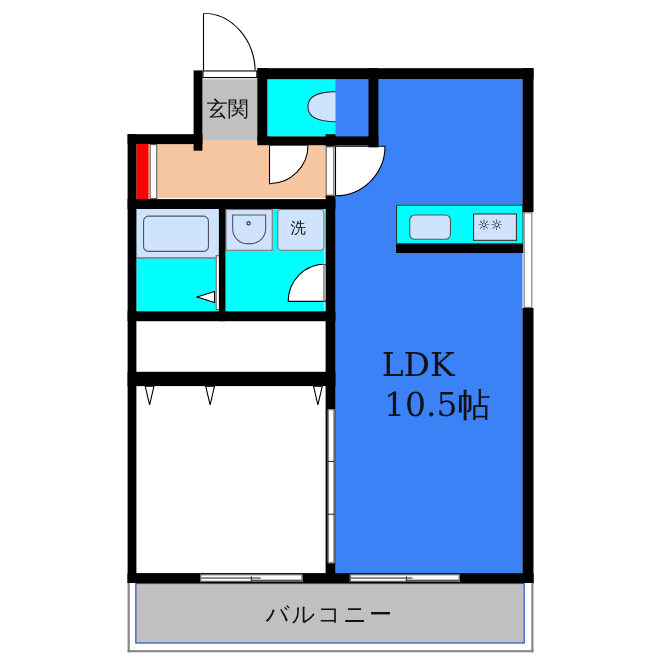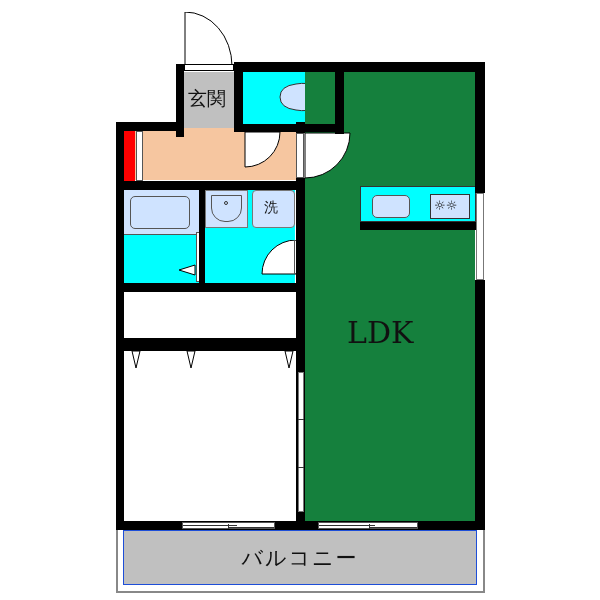--- a/index.html
+++ b/index.html
@@ -72,22 +72,23 @@
 
 
   <div class="abs" style="left:129px;top:344px;width:48px;height:7px;background:#fff;"></div>
   <div class="abs" style="left:183px;top:344px;width:53px;height:7px;background:#fff;"></div>
   <div class="abs" style="left:243px;top:344px;width:48px;height:7px;background:#fff;"></div>
 
   <svg class="abs" style="left:124px;top:351px;" width="172" height="22">
     <path d="M8 0 L16 0 L12 17 Z M63 0 L71 0 L67 17 Z M161 0 L169 0 L165 17 Z" fill="#fff" stroke="#000" stroke-width="1"></path>
   </svg>
 
-  <div class="abs" style="left:305px;top:72px;width:170px;height:449px;background:#15803d;text-decoration:underline;">
+  <div class="abs" style="left:305px;top:72px;width:170px;height:449px;background:#3b82f6;text-decoration:underline;">
     <div class="label" style="left:42px;top:243px;font-size:30px;font-weight:normal;">LDK</div>
+    <div class="label" style="left:44px;top:276px;font-size:30px;font-weight:normal;">10.5帖</div>
   </div>
 
   <svg class="abs" style="left:304px;top:132px;" width="48" height="48">
     <path d="M1 1 L46 1 A45 45 0 0 1 1 46 Z" fill="#fff" stroke="#000" stroke-width="1"></path>
   </svg>
   <div class="abs" style="left:296px;top:133px;width:8px;height:45px;background:#fff;border:1px solid #555;"></div>
 
   <div class="abs" style="left:360px;top:186px;width:116px;height:36px;background:#00ffff;border:1px solid #333;"></div>
   <div class="abs" style="left:360px;top:222px;width:116px;height:8px;background:#000;"></div>
   <div class="abs" style="left:372px;top:195px;width:38px;height:23px;background:#cfe3ff;border:1px solid #555;border-radius:5px;"></div>

